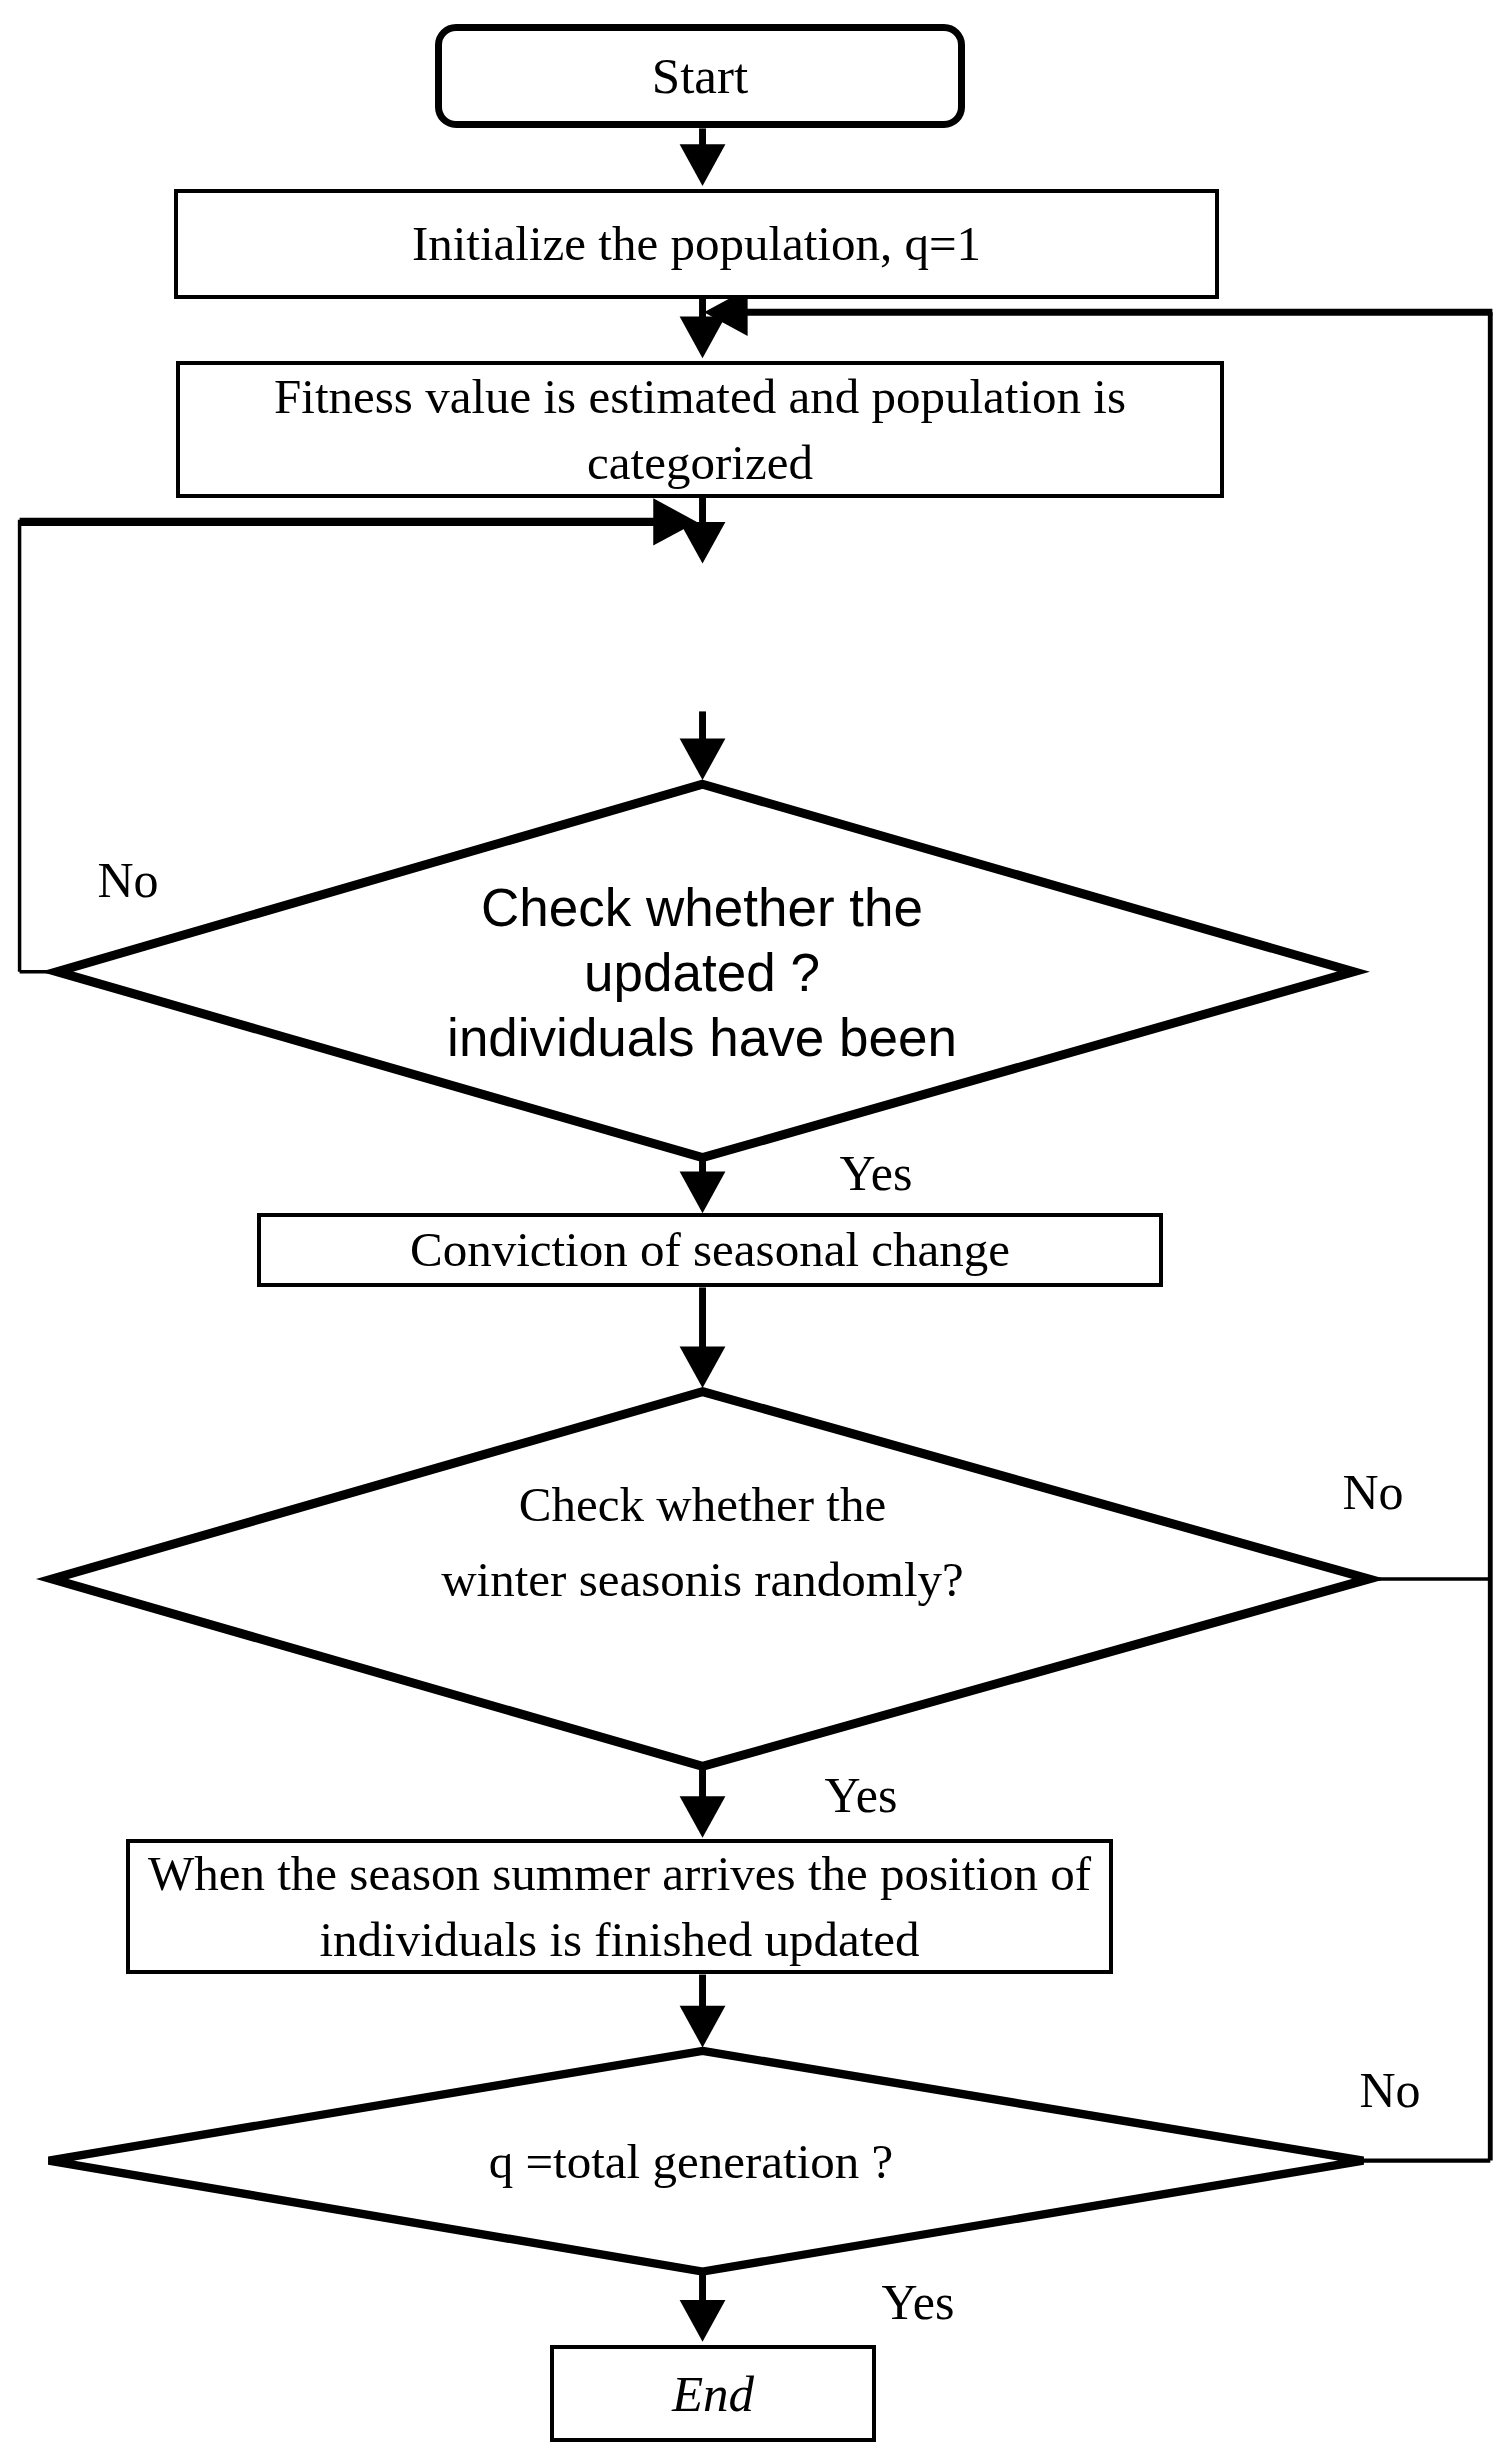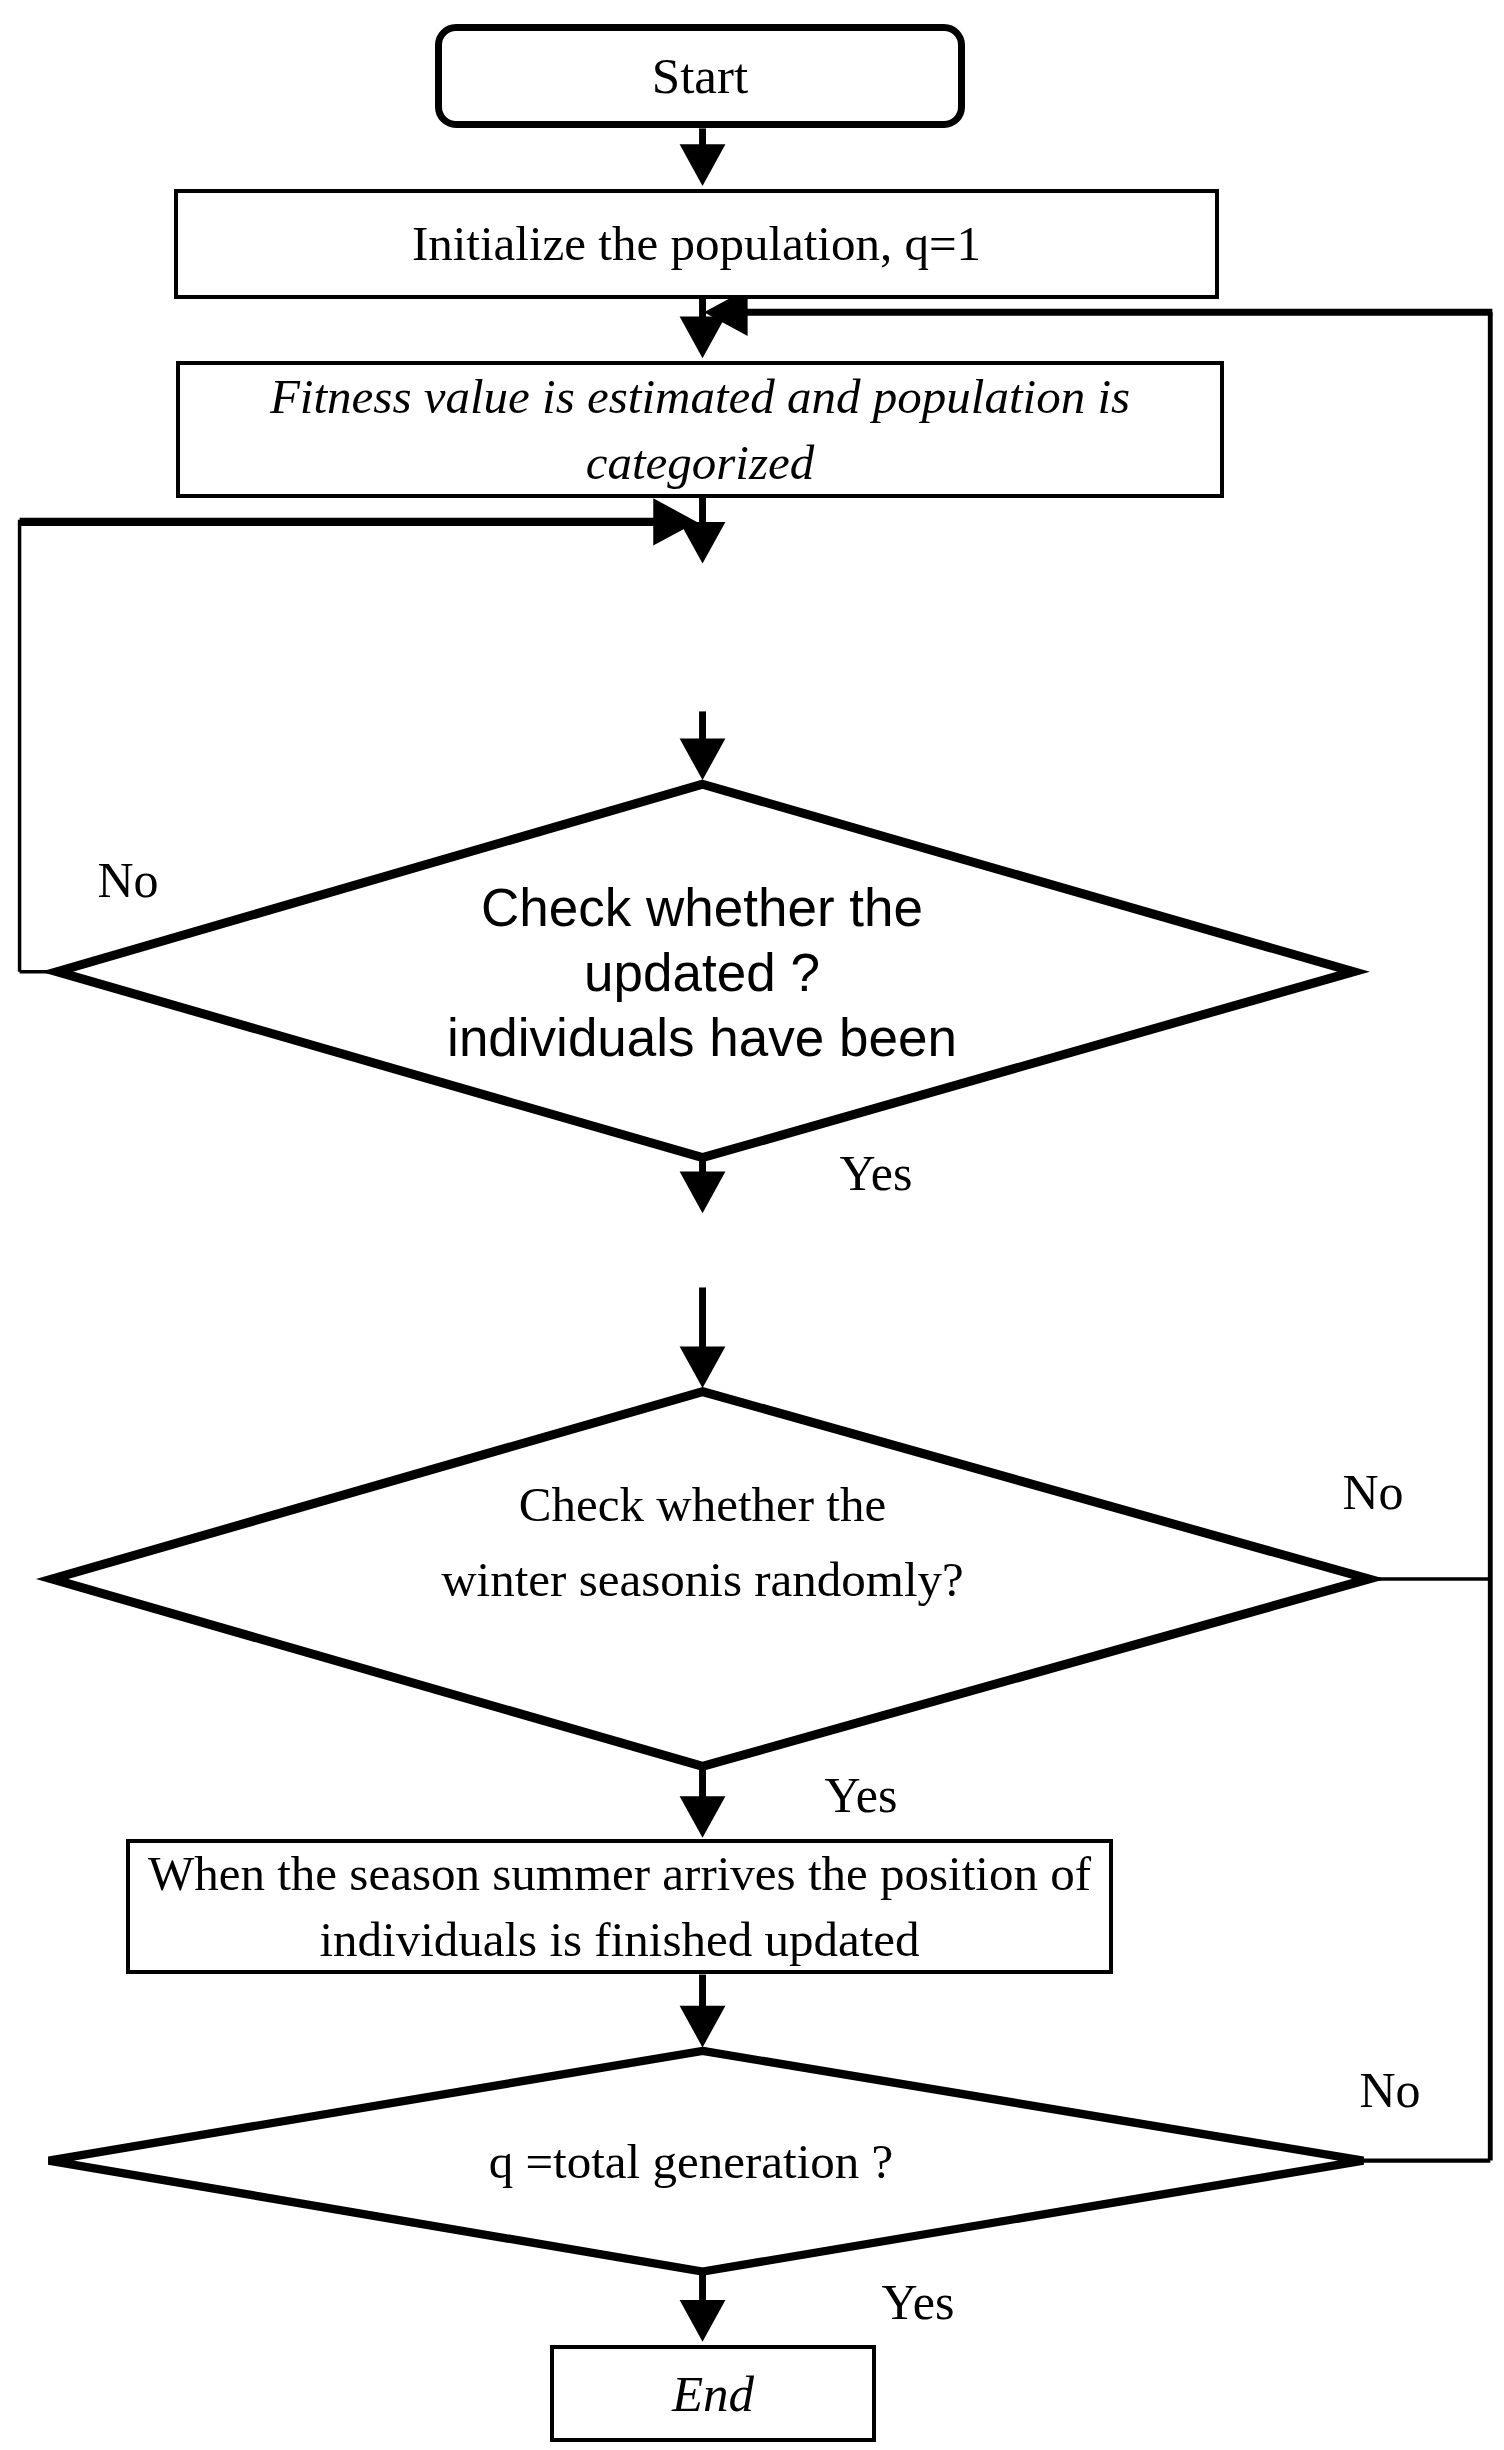--- a/index.html
+++ b/index.html
@@ -99,32 +99,35 @@
   </svg>
 
   <div class="box terminator" style="left:435px;top:24px;width:530px;height:104px;">
     <div>Start</div>
   </div>
 
   <div class="box" style="left:174px;top:189px;width:1045px;height:110px;">
     <div>Initialize the population, q=1</div>
   </div>
 
-  <div class="box" style="left:176px;top:361px;width:1048px;height:137px;font-style:italic;">
+  <div class="box" style="left:176px;top:361px;width:1048px;height:137px;">
     <div>Fitness value is estimated and population is</div>
     <div>categorized</div>
   </div>
 
 
   <div class="dtext sans" style="left:355px;top:874px;width:694px;height:196px;">
     <div>Check whether the</div>
     <div>updated ?</div>
     <div>individuals have been</div>
   </div>
 
+  <div class="box" style="left:257px;top:1213px;width:906px;height:74px;">
+    <div>Conviction of seasonal change</div>
+  </div>
 
   <div class="dtext" style="left:286px;top:1467px;width:833px;height:150px;">
     <div>Check whether the</div>
     <div>winter seasonis randomly?</div>
   </div>
 
   <div class="box" style="left:126px;top:1839px;width:987px;height:135px;">
     <div>When the season summer arrives the position of</div>
     <div>individuals is finished updated</div>
   </div>

